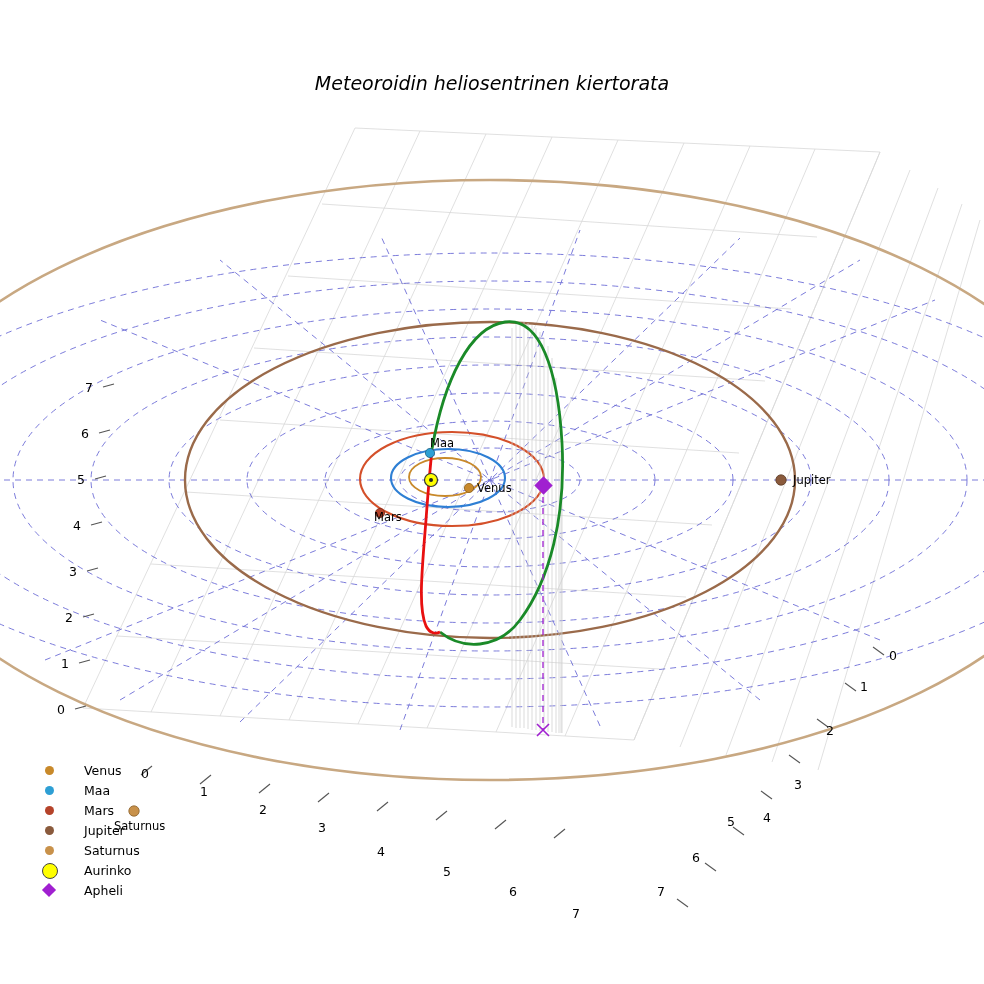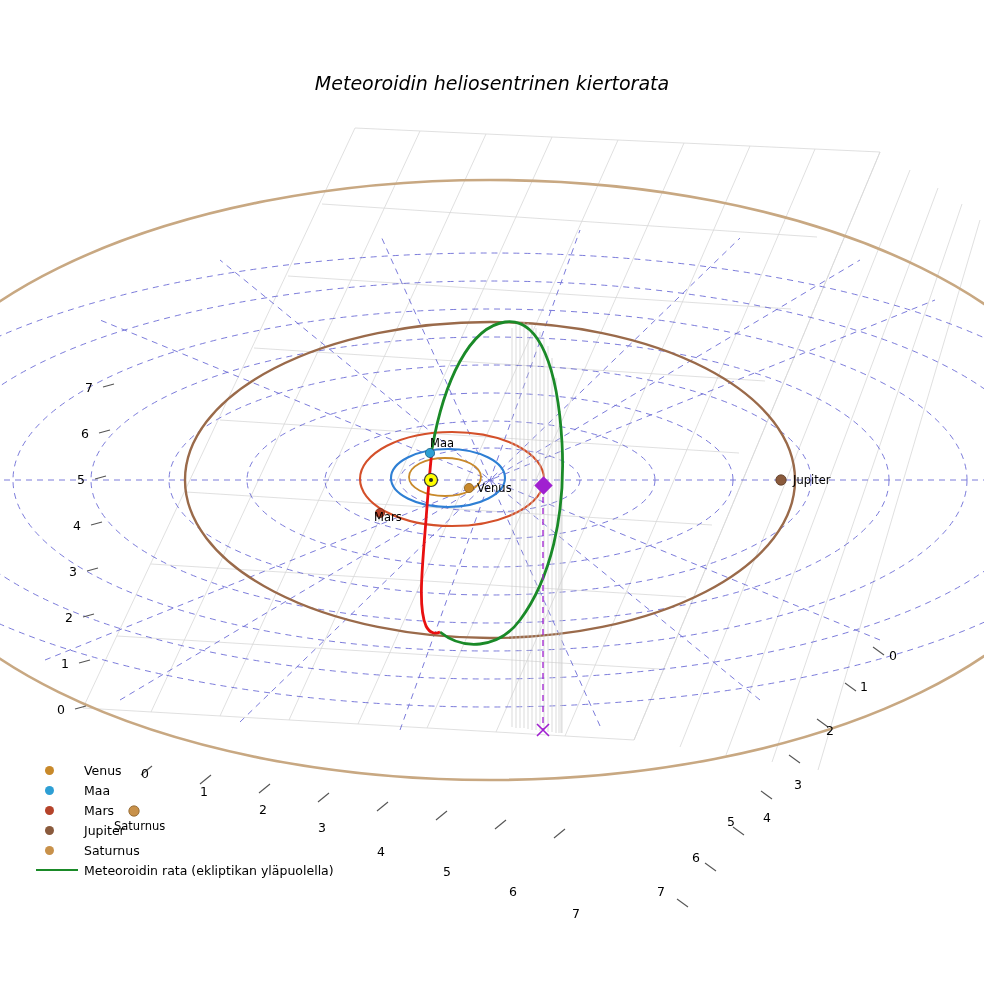--- a/index.html
+++ b/index.html
@@ -262,19 +262,25 @@
       <span class="leg-txt">Jupiter</span>
     </div>
     <div class="leg-row">
       <span class="leg-key">
           <i class="dot" style="background:#c8914a"></i>
         </span>
       <span class="leg-txt">Saturnus</span>
     </div>
     <div class="leg-row">
       <span class="leg-key">
-          <i class="lineseg" style="background:#1a8a28"></i>
-        </span>
-      <span class="leg-txt">Meteoroidin rata (ekliptikan yläpuolella)</span>
+          <i class="dotbig" style="background:#ffff00;border:1px solid #444"></i>
+        </span>
+      <span class="leg-txt">Aurinko</span>
+    </div>
+    <div class="leg-row">
+      <span class="leg-key">
+          <i class="diamond" style="background:#a020d0"></i>
+        </span>
+      <span class="leg-txt">Apheli</span>
     </div>
   </div>
 
 </div>
 
 </body></html>

